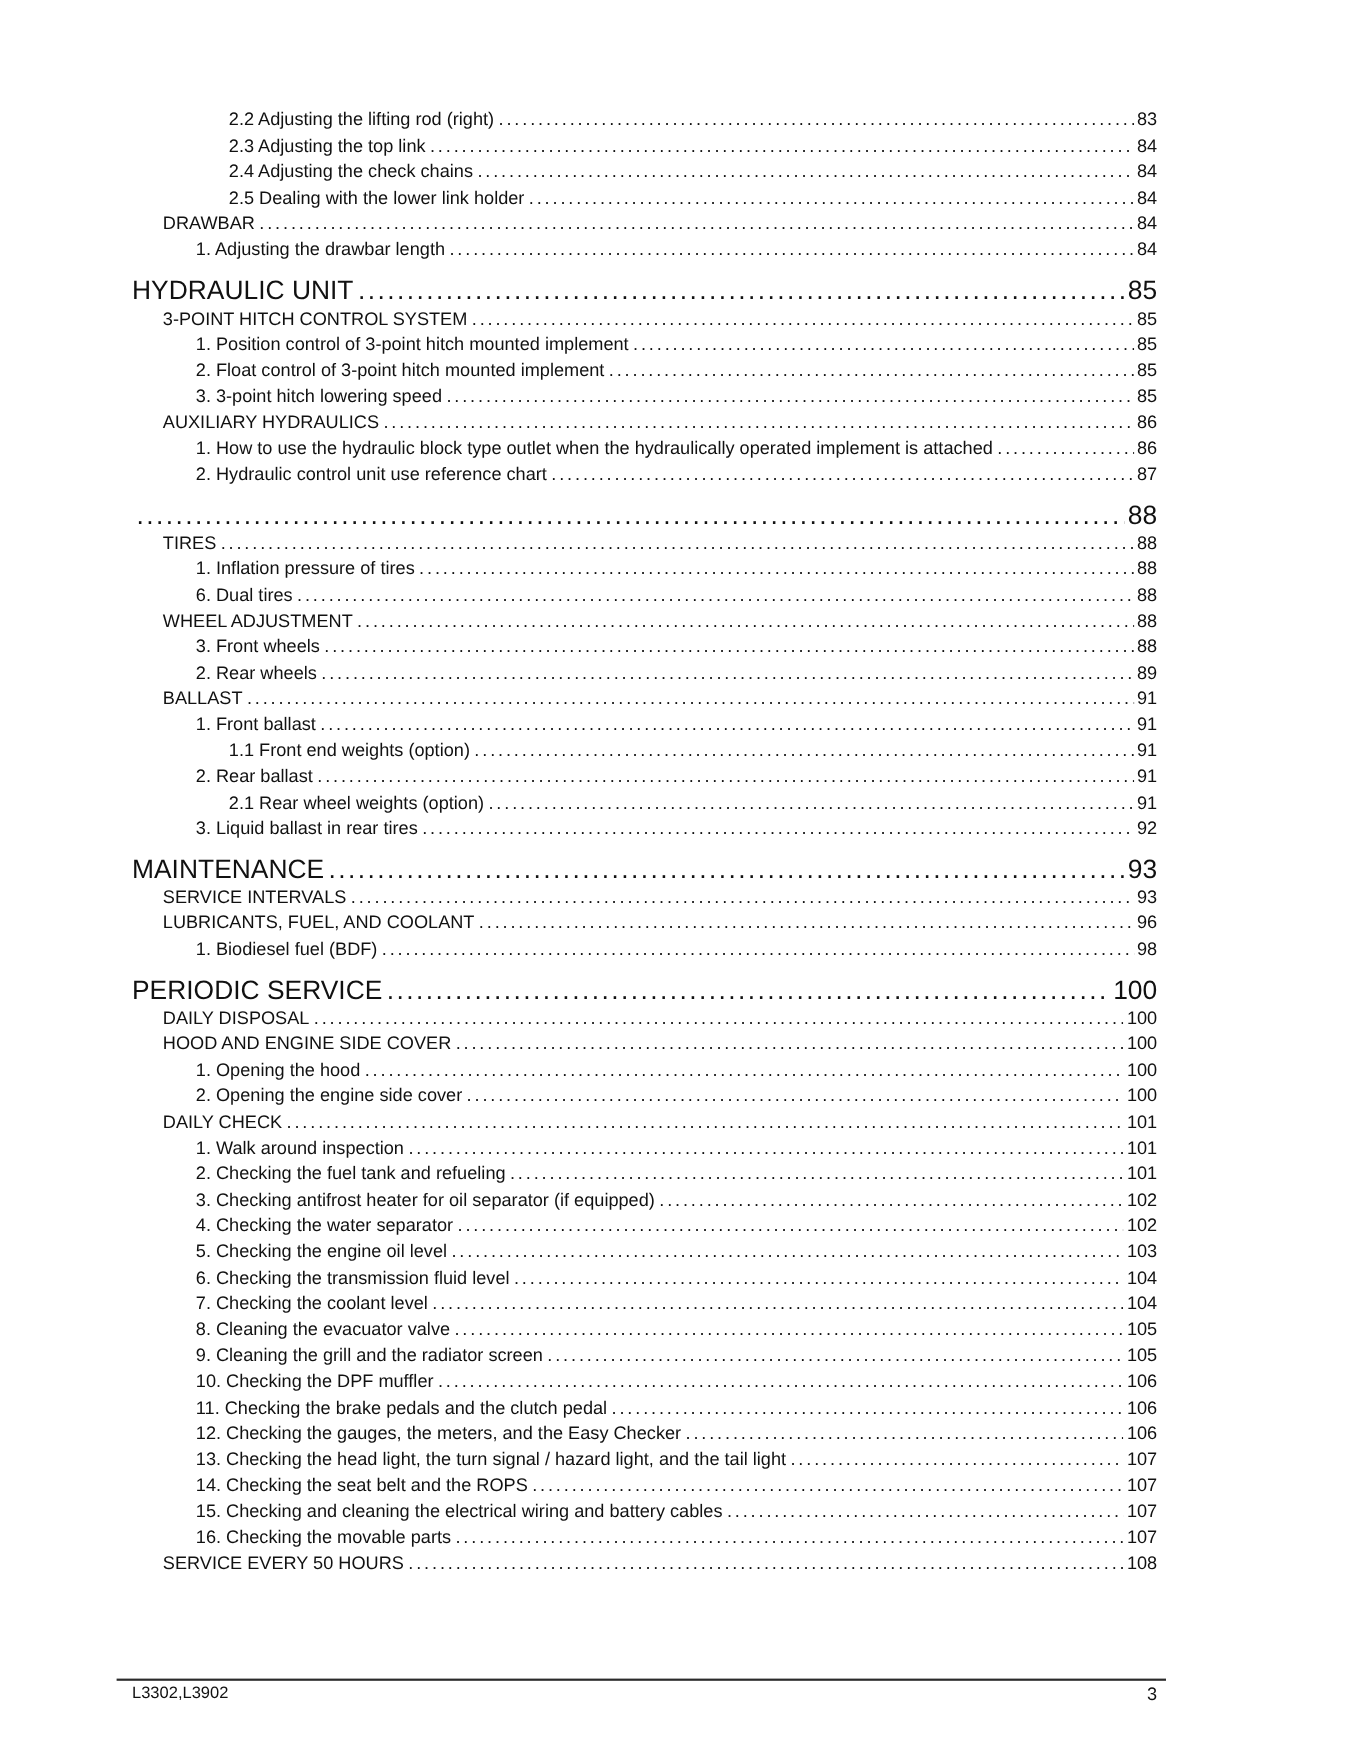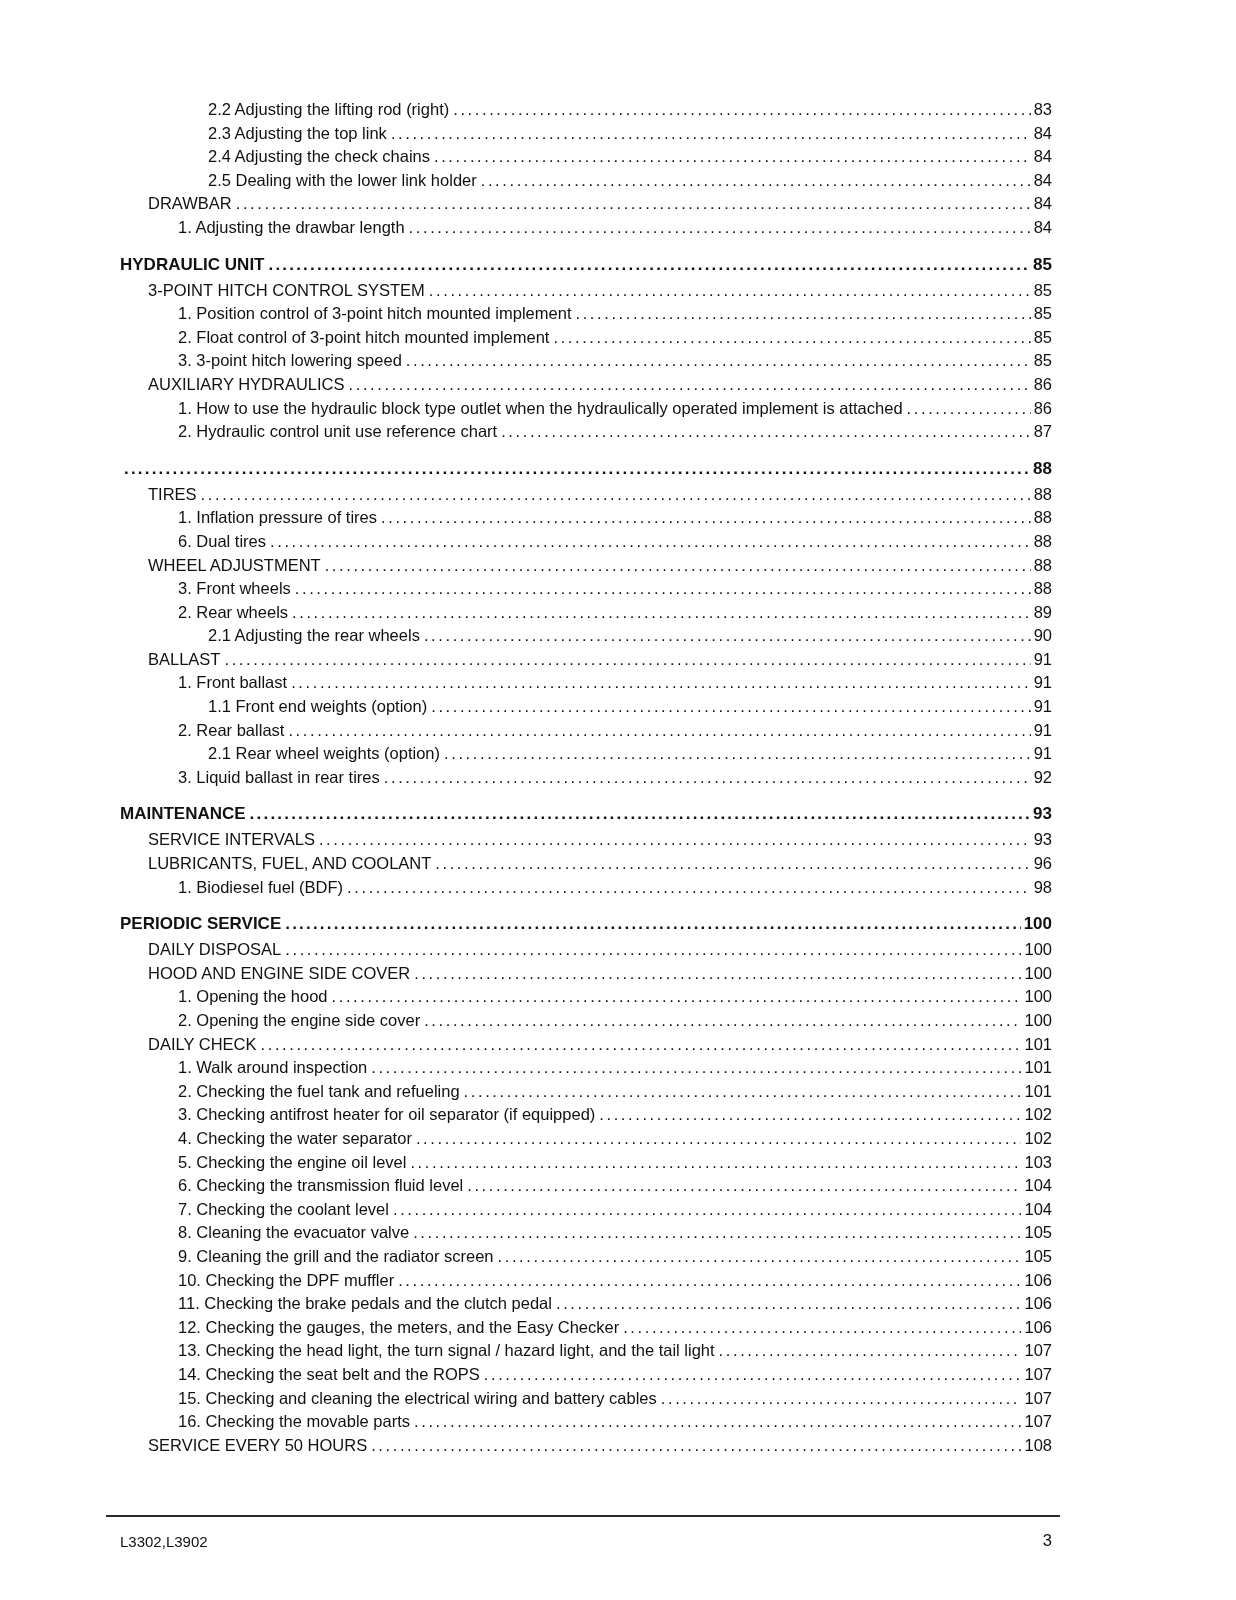--- a/index.html
+++ b/index.html
@@ -36,22 +36,22 @@
     min-width: 12px;
   }
   .toc-row .dots::after {
     content: "................................................................................................................................................................................................................................";
     letter-spacing: 2.6px;
     color: #111111;
   }
   .toc-row .page-num { flex: 0 0 auto; }
 
   .level-0 {
-    font-weight: bold;
-    font-size: 17px;
+    font-weight: normal;
+    font-size: 24px;
     line-height: 28px;
     margin-top: 11px;
     padding-left: 0;
   }
   .level-0 .dots::after { letter-spacing: 2.2px; }
   .level-1 { padding-left: 28px; }
   .level-2 { padding-left: 58px; }
   .level-3 { padding-left: 88px; }
 
   .page-footer {
@@ -59,22 +59,22 @@
     padding-bottom: 50px;
   }
   .footer-rule {
     border-top: 2px solid #2b2b2b;
     margin-left: -14px;
     margin-right: -8px;
   }
   .footer-row {
     display: flex;
     justify-content: space-between;
-    align-items: flex-end;
-    padding-top: 14px;
+    align-items: flex-start;
+    padding-top: 3px;
     font-size: 15px;
   }
   .footer-row .pgnum { font-size: 16.5px; }
 </style>
 </head>
 <body>
 
 <div class="page">
 
   <main class="toc">
@@ -174,25 +174,20 @@
   </div>
       <div class="toc-row level-2">
     <span class="label">3. Front wheels</span>
     <span class="dots"></span>
     <span class="page-num">88</span>
   </div>
       <div class="toc-row level-2">
     <span class="label">2. Rear wheels</span>
     <span class="dots"></span>
     <span class="page-num">89</span>
-  </div>
-      <div class="toc-row level-3">
-    <span class="label">2.1 Adjusting the rear wheels</span>
-    <span class="dots"></span>
-    <span class="page-num">90</span>
   </div>
       <div class="toc-row level-1">
     <span class="label">BALLAST</span>
     <span class="dots"></span>
     <span class="page-num">91</span>
   </div>
       <div class="toc-row level-2">
     <span class="label">1. Front ballast</span>
     <span class="dots"></span>
     <span class="page-num">91</span>

